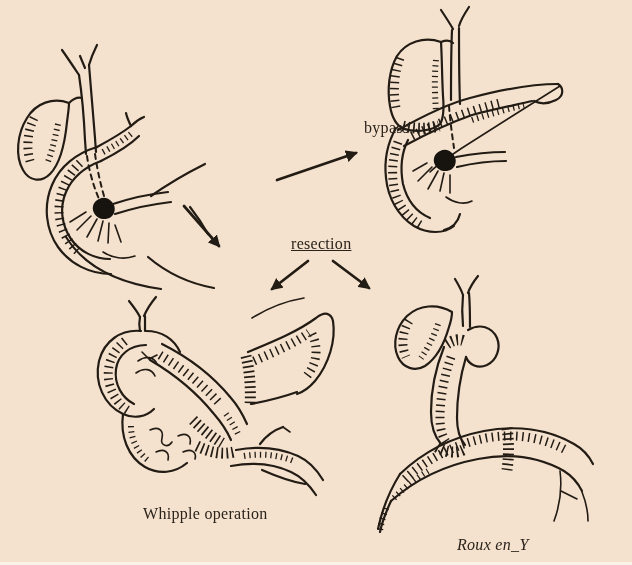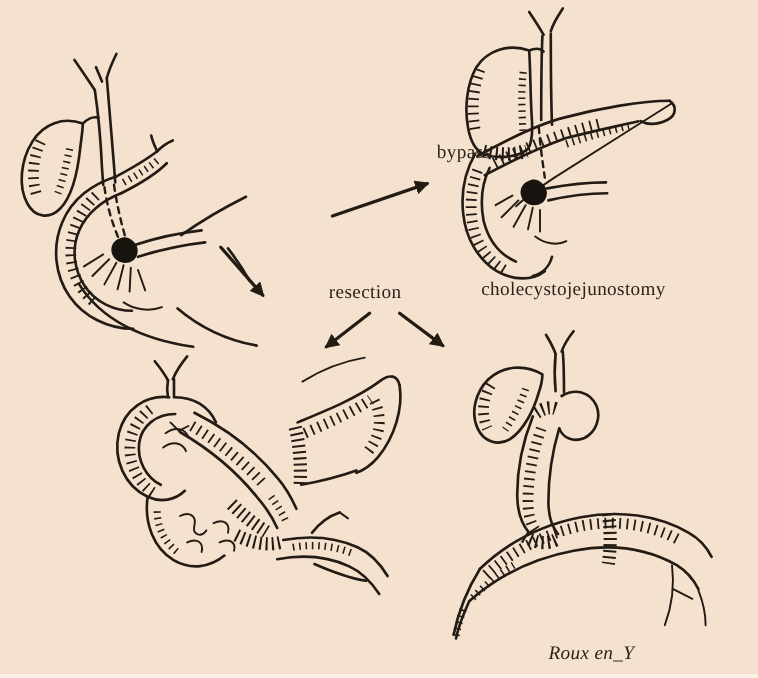--- a/index.html
+++ b/index.html
@@ -208,21 +208,21 @@
     <g>
       <path class="arrow" d="M184,206 L219,246" marker-end="url(#ah)"></path>
       <path class="arrow" d="M277,180 L356,153" marker-end="url(#ah)"></path>
       <path class="arrow" d="M308,261 L272,289" marker-end="url(#ah)"></path>
       <path class="arrow" d="M333,261 L369,288" marker-end="url(#ah)"></path>
     </g>
   </svg>
 
   <div class="lbl" style="left:324px;top:119px;margin-left:40px;">bypass</div>
 
-  <div class="lbl" style="left:274px;top:235px;">resection</div>
-
-  <div class="lbl" style="left:401px;top:233px;">cholecystojejunostomy</div>
-
+  <div class="lbl" style="left:291px;top:235px;text-decoration:underline;">resection</div>
+
+
+  <div class="lbl" style="left:143px;top:505px;">Whipple operation</div>
 
   <div class="lbl" style="left:457px;top:536px;font-style:italic;">Roux en_Y</div>
 
   <div class="strip"></div>
 </div>
 
 </body></html>

